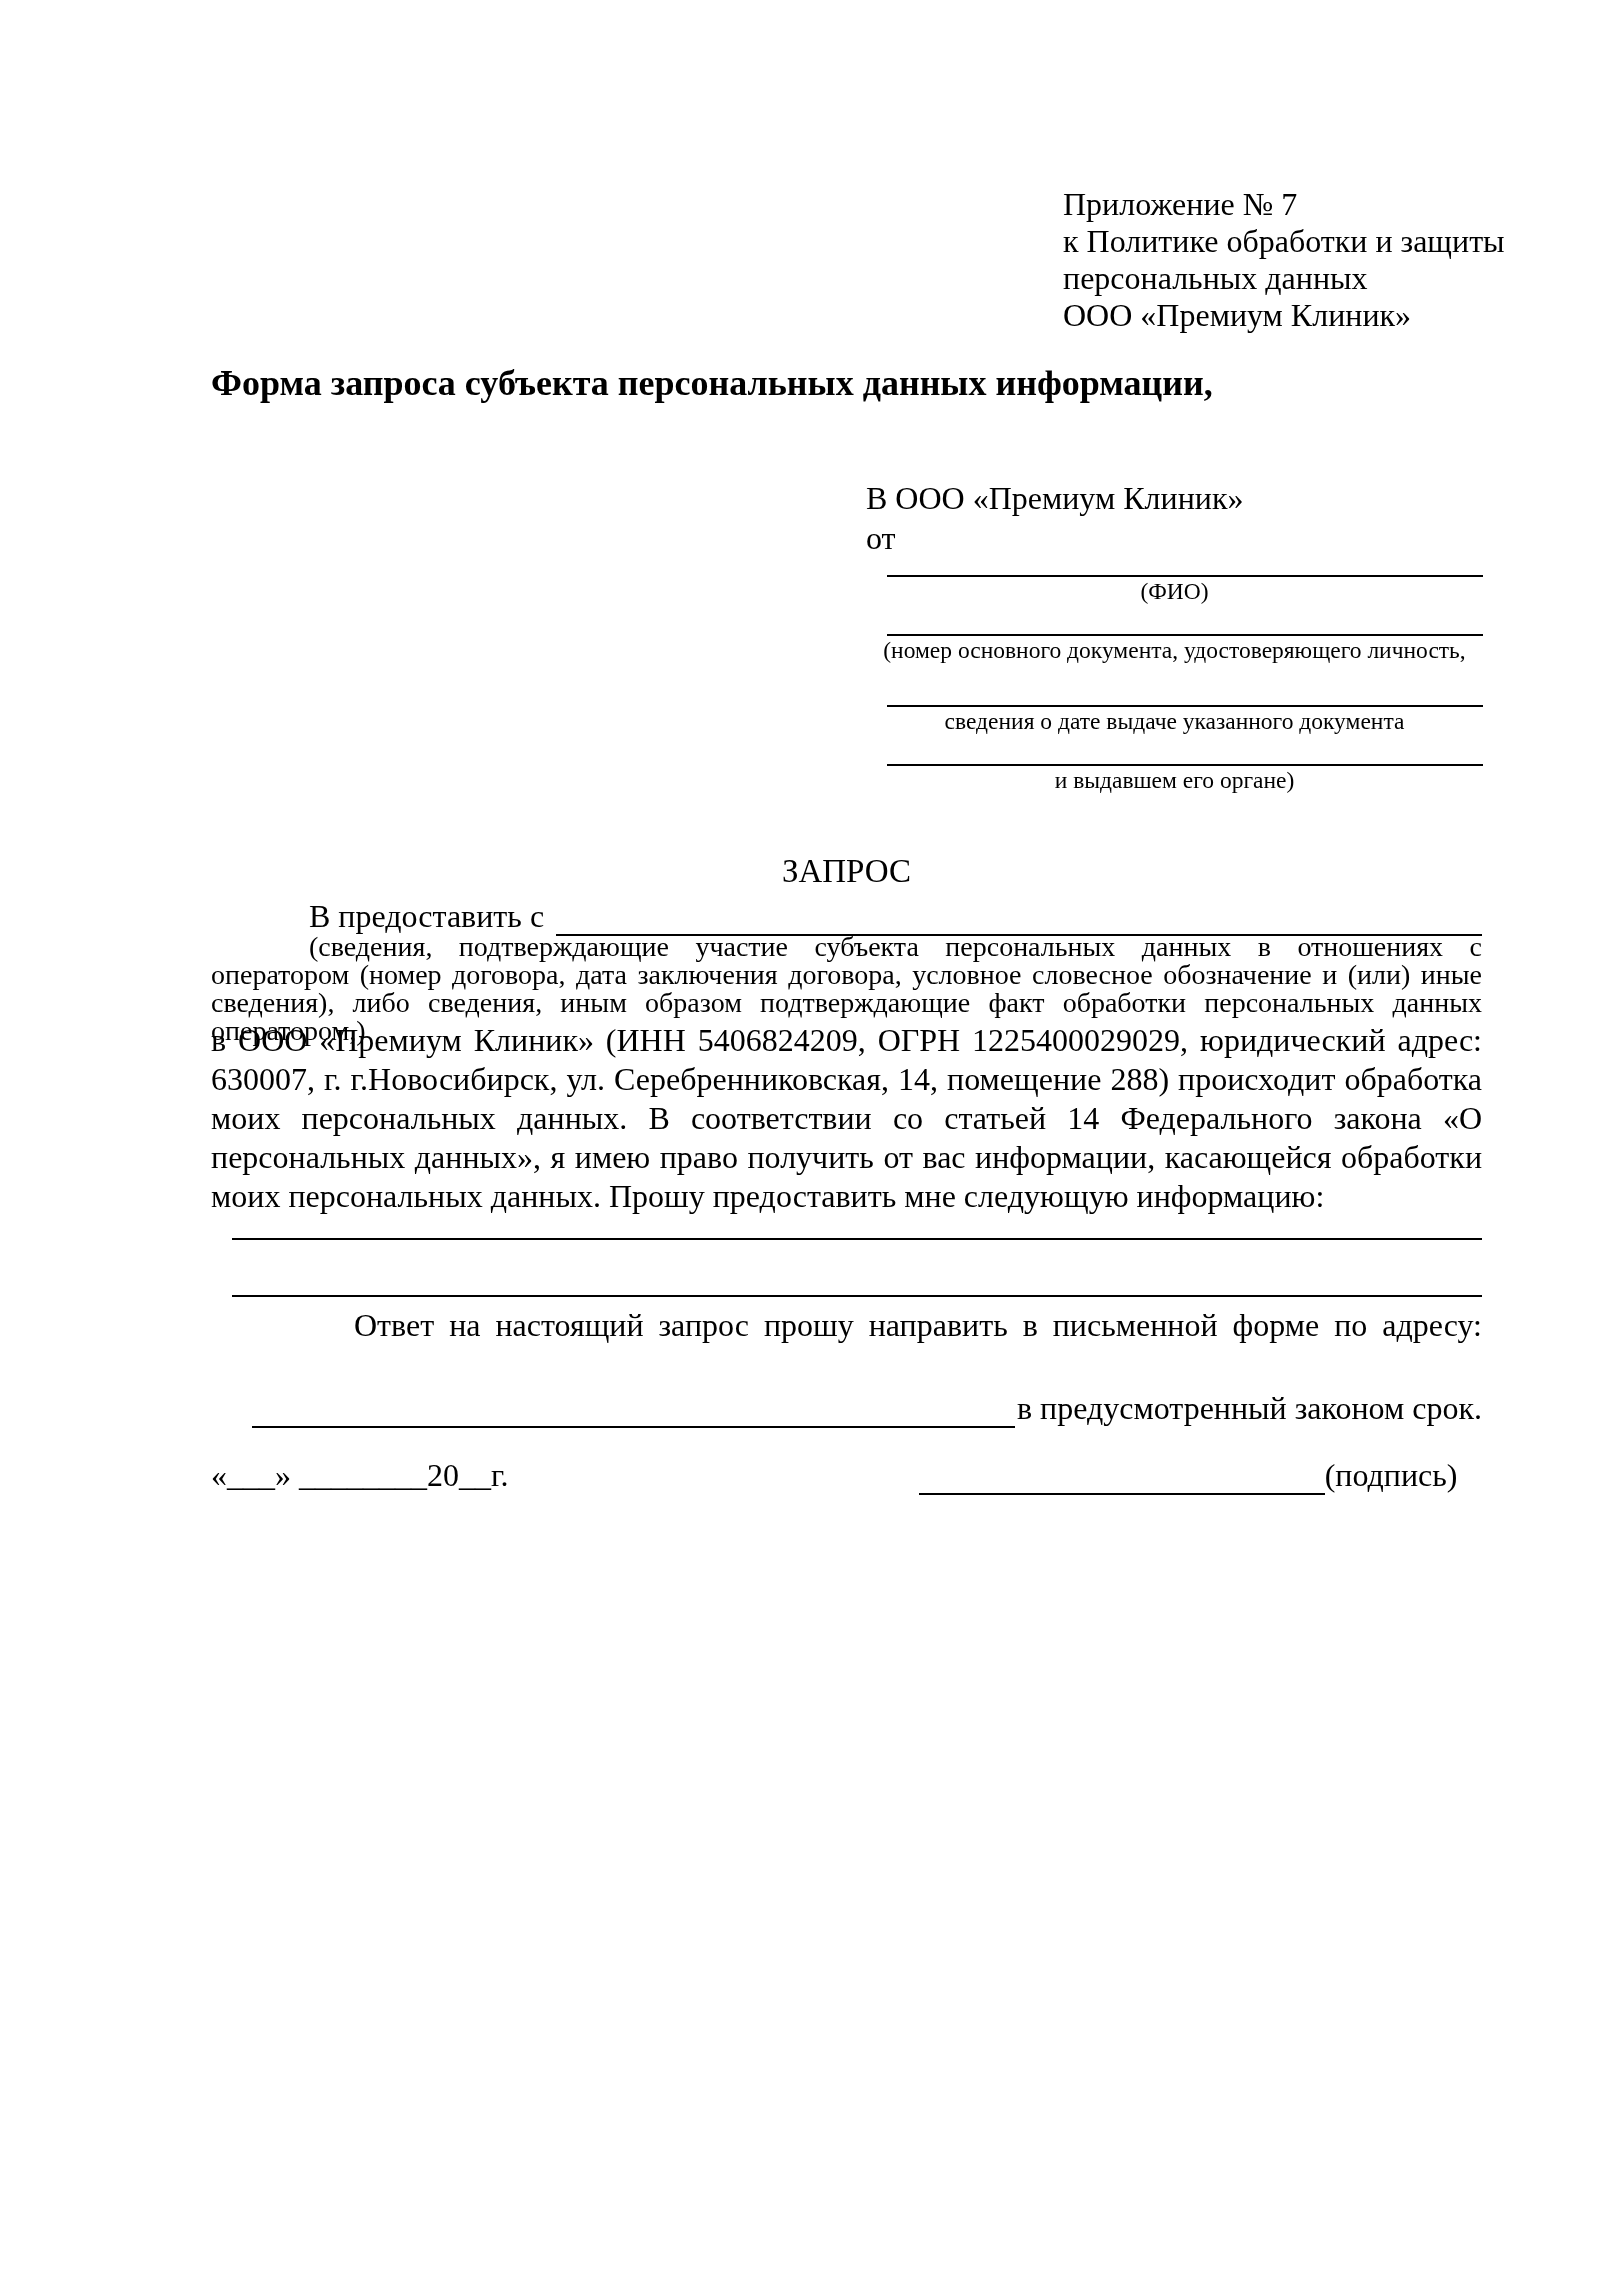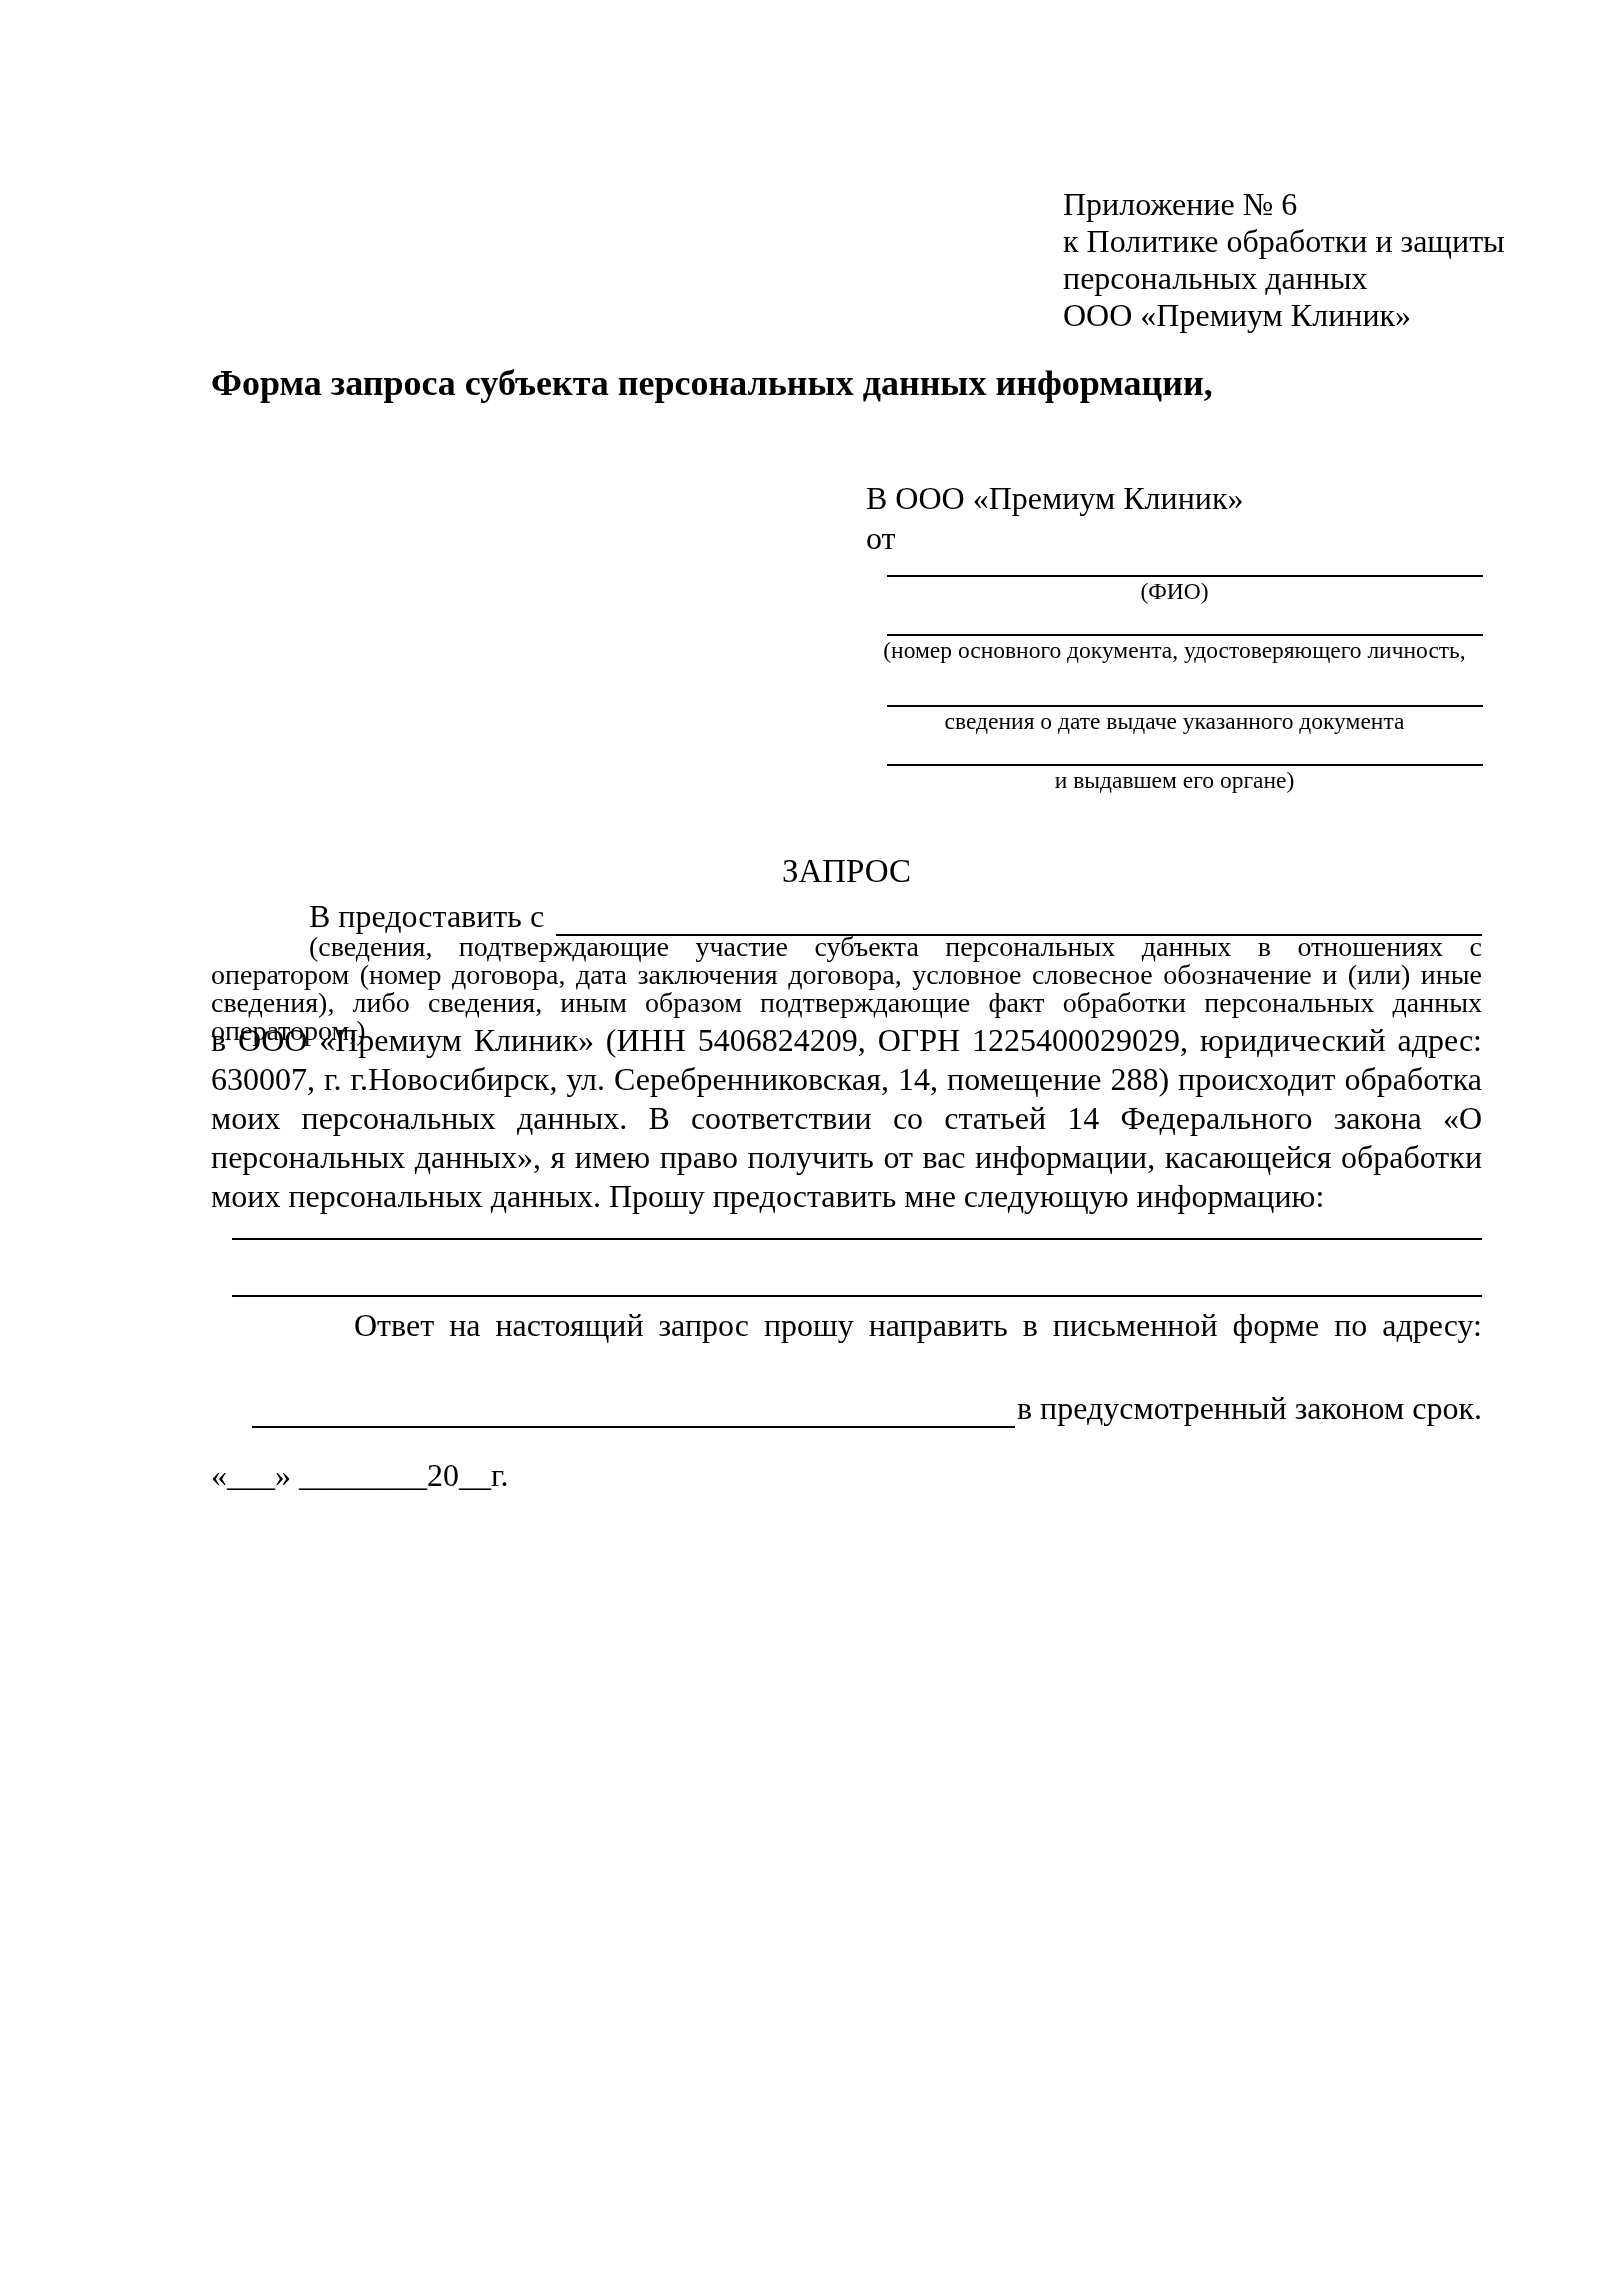--- a/index.html
+++ b/index.html
@@ -80,21 +80,21 @@
   .sign-group { display: flex; align-items: flex-end; margin-right: 24.5px; }
   .sign-line { display: inline-block; width: 406px; height: 32px; border-bottom: 2.9px solid #000; }
   .sign-caption { white-space: nowrap; }
 </style>
 </head>
 <body>
 
 <div class="page">
 
   <div class="header-block">
-    <div>Приложение № 6</div>
+    <div>Приложение № 7</div>
     <div>к Политике обработки и защиты</div>
     <div>персональных данных</div>
     <div>ООО «Премиум Клиник»</div>
   </div>
 
   <div class="doc-title">
     <div>Форма запроса субъекта персональных данных информации,</div>
   </div>
 
   <div class="addressee">
@@ -130,16 +130,20 @@
 
   <div class="reply-par">Ответ на настоящий запрос прошу направить в письменной форме по адресу:</div>
 
   <div class="address-row">
     <span class="address-fill"></span>
     <span class="reply-suffix">в предусмотренный законом срок.</span>
   </div>
 
   <div class="signature-row">
     <span class="date-part">«___» ________20__г.</span>
+    <span class="sign-group">
+      <span class="sign-line"></span>
+      <span class="sign-caption">(подпись)</span>
+    </span>
   </div>
 
 </div>
 
 
 </body></html>

